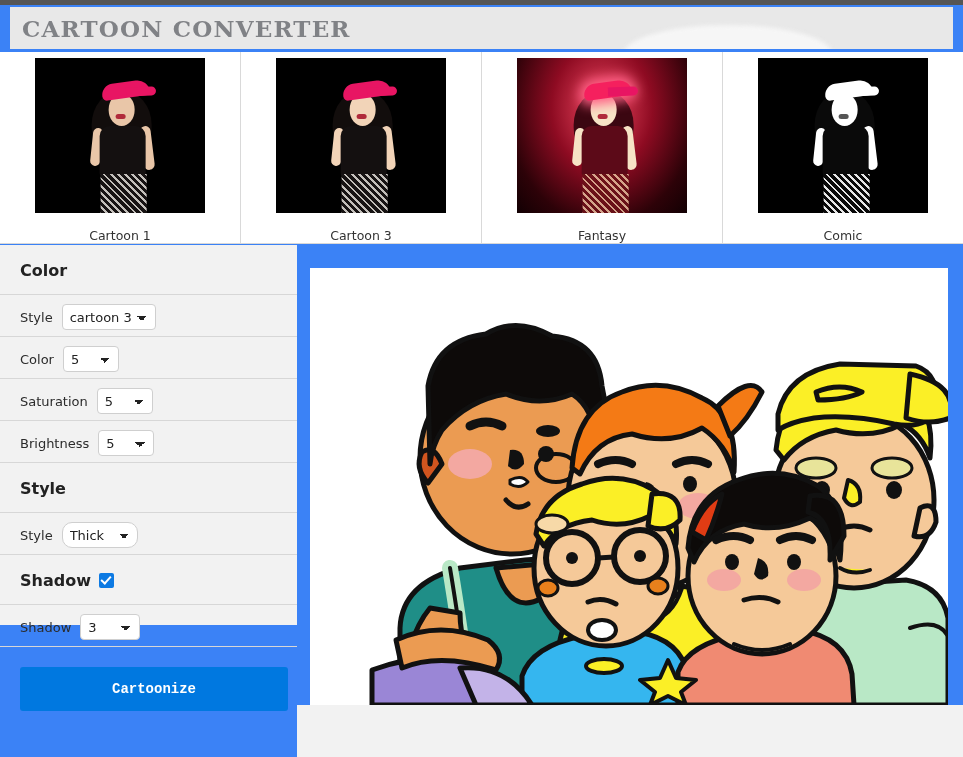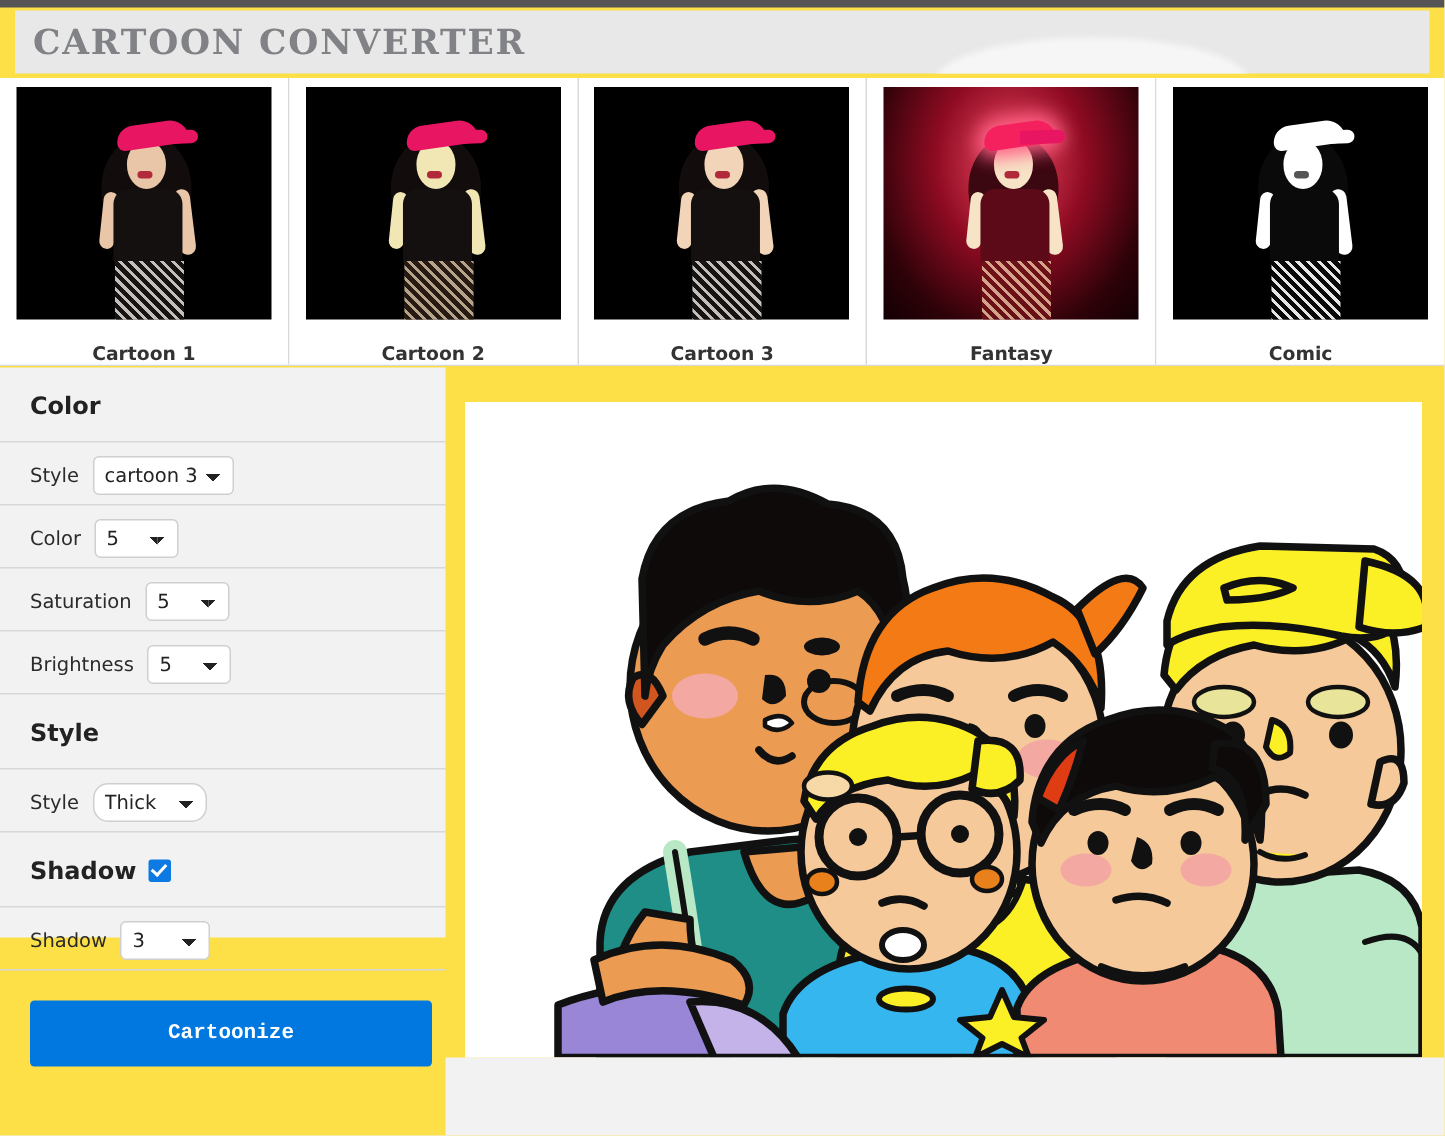--- a/index.html
+++ b/index.html
@@ -4,21 +4,21 @@
 <title>Cartoon Converter</title>
 <style>
   * { box-sizing: border-box; }
   html, body {
     margin: 0; padding: 0;
     width: 963px; height: 757px;
     overflow: hidden;
     background: #f2f2f2;
     font-family: "DejaVu Sans", "Liberation Sans", sans-serif;
   }
-  #app { position: relative; width: 963px; height: 757px; background: #fde047; }
+  #app { position: relative; width: 963px; height: 757px; background: #3b82f6; }
 
   
   .top-edge {
     position: absolute; left: 0; top: 0; width: 963px; height: 5px;
     background: #555555;
   }
 
   
   .header {
     position: absolute; left: 10px; top: 7px; width: 943px; height: 42px;
@@ -150,21 +150,20 @@
   .v-com .w-lips { background: #555; }
   .v-com .w-armL, .v-com .w-armR { background: #ffffff; }
   .v-com .w-torso { background: #0a0a0a; }
   .v-com .w-skirt { background: repeating-linear-gradient(45deg,#ffffff 0 2px,#0a0a0a 2px 5px), #111; }
 
   .thumb-label {
     margin-top: 15px;
     font-size: 12.5px;
     color: #333333;
     font-family: "DejaVu Sans", "Liberation Sans", sans-serif;
-    font-weight: bold;
   }
 
   
   .sidebar {
     position: absolute; left: 0; top: 245px; width: 297px; height: 380px;
     background: #f2f2f2;
   }
   .section-head {
     padding: 16px 0 14px 20px;
     font-size: 16px;
@@ -281,35 +280,20 @@
             <div class="w-armL"></div>
             <div class="w-armR"></div>
             <div class="w-face"></div>
             <div class="w-lips"></div>
             <div class="w-hat"></div>
             <div class="w-torso"></div>
             <div class="w-skirt"></div>
           </div>
         </div>
         <div class="thumb-label">Cartoon 1</div>
-      </div>
-      <div class="thumb-cell">
-        <div class="thumb-img v-c2">
-          <div class="w-body">
-            <div class="w-hair"></div>
-            <div class="w-armL"></div>
-            <div class="w-armR"></div>
-            <div class="w-face"></div>
-            <div class="w-lips"></div>
-            <div class="w-hat"></div>
-            <div class="w-torso"></div>
-            <div class="w-skirt"></div>
-          </div>
-        </div>
-        <div class="thumb-label">Cartoon 2</div>
       </div>
       <div class="thumb-cell">
         <div class="thumb-img v-c3">
           <div class="w-body">
             <div class="w-hair"></div>
             <div class="w-armL"></div>
             <div class="w-armR"></div>
             <div class="w-face"></div>
             <div class="w-lips"></div>
             <div class="w-hat"></div>

